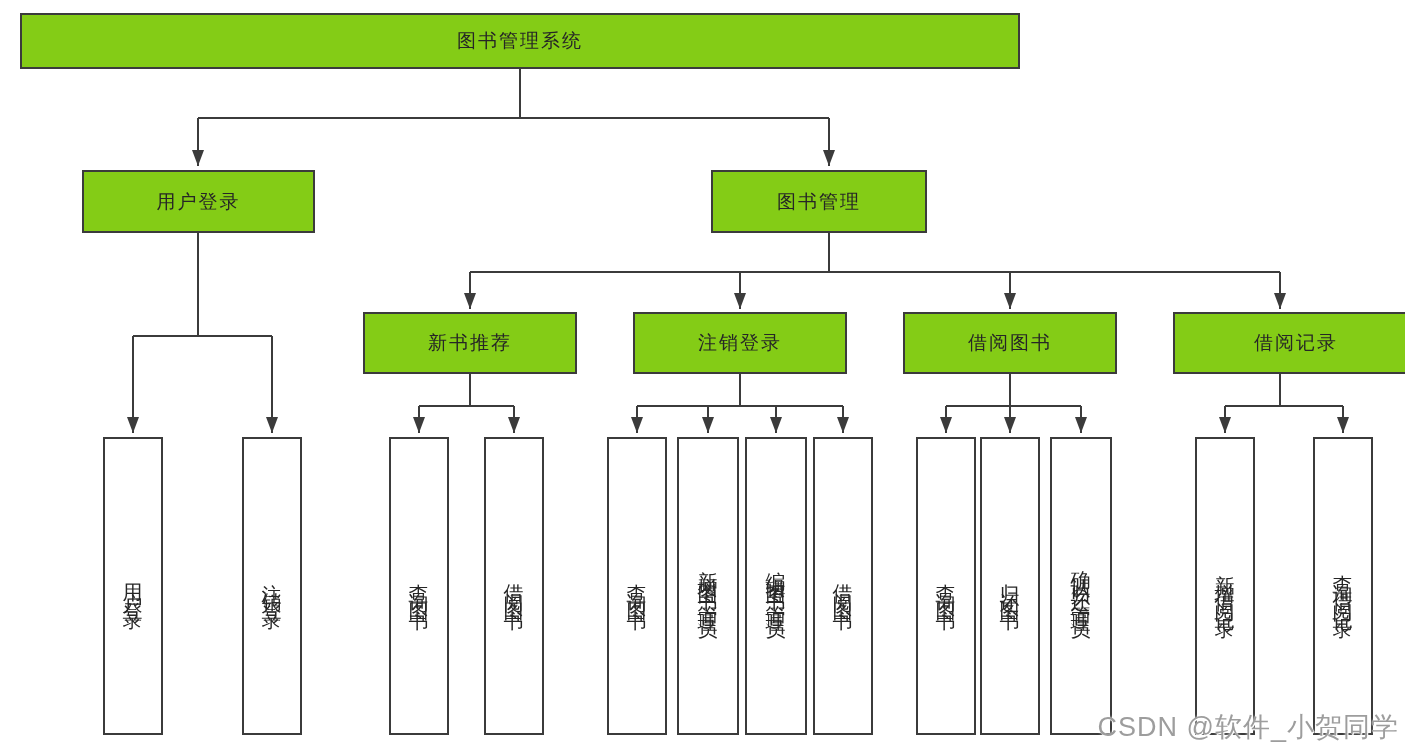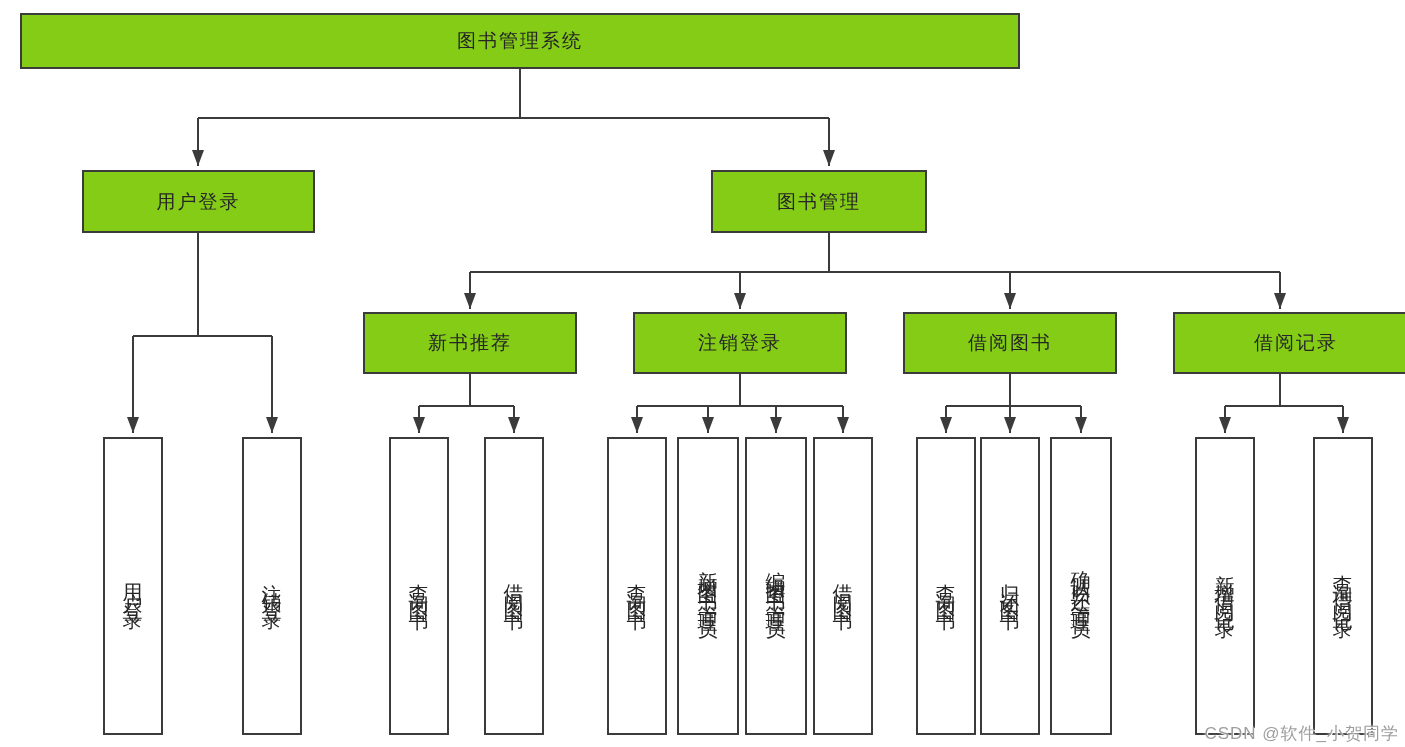--- a/index.html
+++ b/index.html
@@ -21,21 +21,21 @@
   .hbox.root{font-size:19px;}
   .vbox{
     position:absolute;top:437px;height:298px;box-sizing:border-box;background:#fff;
     border:2px solid var(--box-border);color:var(--text);
     display:flex;align-items:center;justify-content:center;
     writing-mode:vertical-rl;text-orientation:mixed;
     font-size:20px;letter-spacing:9px;line-height:1;
   }
   .vbox.long{letter-spacing:7px;}
   .watermark{
-    position:absolute;right:6px;bottom:2px;font-size:17px;letter-spacing:1px;
+    position:absolute;right:6px;bottom:2px;font-size:27px;letter-spacing:1px;
     color:var(--watermark);text-shadow:0 0 3px #ffffff,1px 1px 0 #ffffff;
     white-space:nowrap;
   }
 </style>
 </head>
 <body>
 
 <div class="stage">
 
   <svg class="connectors" viewBox="0 0 1405 747" xmlns="http://www.w3.org/2000/svg" fill="none">

